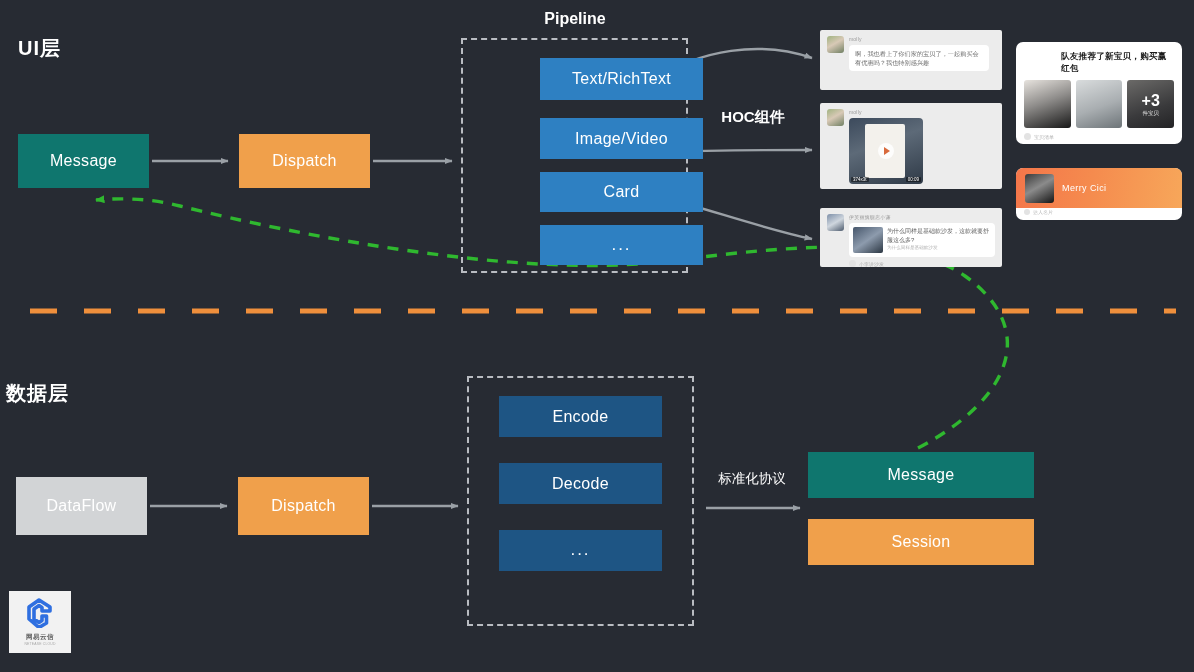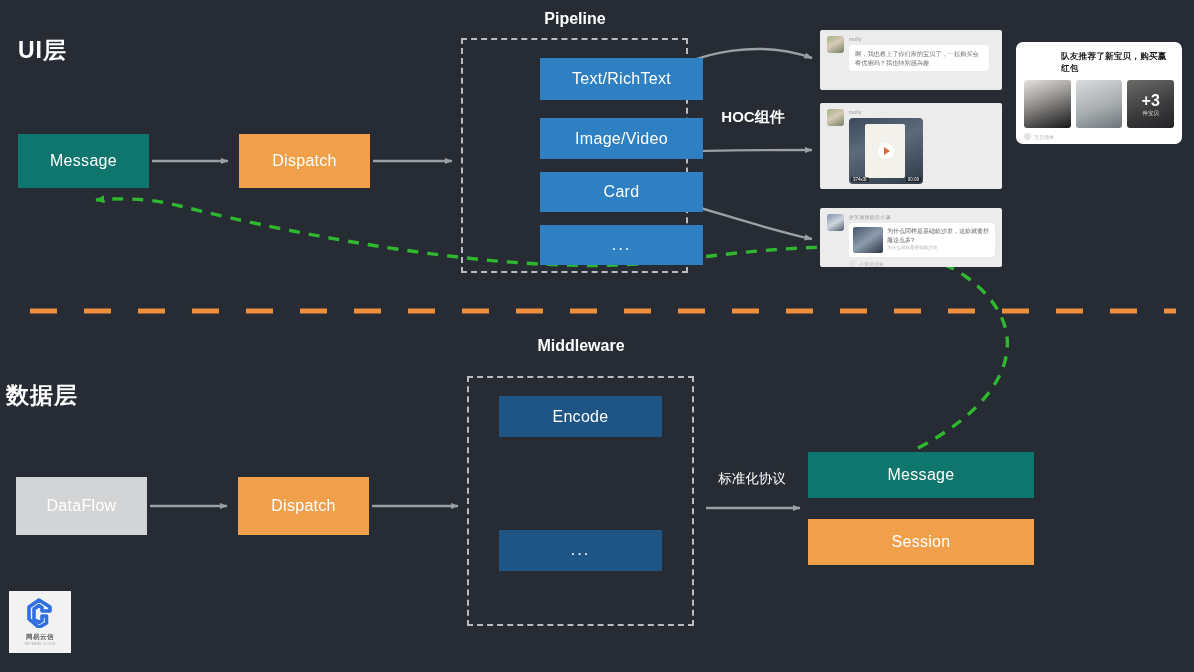--- a/index.html
+++ b/index.html
@@ -14,21 +14,21 @@
   .svg-layer {
     position: absolute; left: 0; top: 0;
     width: 1194px; height: 672px;
     pointer-events: none;
   }
 
   
   .layer-title {
     position: absolute;
     color: #ffffff;
-    font-size: 23px;
+    font-size: 20px;
     font-weight: bold;
     letter-spacing: 1px;
   }
   #ui-layer-title   { left: 18px; top: 35px; }
   #data-layer-title { left: 6px;  top: 380px; }
 
   
   .section-caption {
     position: absolute;
     color: #ffffff;
@@ -272,41 +272,41 @@
     <g>
       <path d="M918,448 C1010,400 1040,330 965,276 C900,230 760,250 660,262
                C520,278 300,236 180,206 C150,198 120,198 96,200" fill="none" stroke="#2fb82f" stroke-width="3.4" stroke-dasharray="11 9" stroke-linecap="butt" marker-end="url(#ah-green)"></path>
     </g>
   </svg>
 
   <div class="layer-title" id="ui-layer-title">UI层</div>
   <div class="layer-title" id="data-layer-title">数据层</div>
 
   <div class="section-caption" id="pipeline-caption">Pipeline</div>
-  <div class="section-caption" id="middleware-caption">Middleware</div>
   <div class="mid-label" id="hoc-label">HOC组件</div>
   <div class="mid-label" id="protocol-label">标准化协议</div>
 
   <div class="dash-frame" id="frame-pipeline"></div>
   <div class="dash-frame" id="frame-middleware"></div>
 
   <div class="box green" id="box-msg-ui">Message</div>
   <div class="box orange" id="box-disp-ui">Dispatch</div>
 
   <div class="box blue" id="box-text">Text/RichText</div>
   <div class="box blue" id="box-image">Image/Video</div>
   <div class="box blue" id="box-card">Card</div>
   <div class="box blue" id="box-dots">
     <span class="dots-glyph">...</span>
   </div>
 
   <div class="box gray" id="box-dataflow">DataFlow</div>
   <div class="box orange" id="box-disp-data">Dispatch</div>
 
   <div class="box darkblue" id="box-encode">Encode</div>
+  <div class="box darkblue" id="box-decode">Decode</div>
   <div class="box darkblue" id="box-mdots">
     <span class="dots-glyph">...</span>
   </div>
 
   <div class="box green" id="box-msg-data">Message</div>
   <div class="box orange" id="box-session">Session</div>
 
   <div class="chat-card" id="chat-card-1">
     <div class="chat-row">
       <div class="chat-avatar"></div>
@@ -363,20 +363,30 @@
         <div class="promo-plus">+3</div>
         <div class="promo-plus-sub">件宝贝</div>
       </div>
     </div>
     <div class="src-row" id="promo-src">
       <span class="src-dot"></span>
       <span>宝贝清单</span>
     </div>
   </div>
 
+  <div id="cici-card">
+    <div id="cici-banner">
+      <div id="cici-avatar"></div>
+      <div id="cici-name">Merry Cici</div>
+    </div>
+    <div id="cici-foot">
+      <span class="src-dot" style="width:6px;height:6px;flex:0 0 6px"></span>
+      <span>达人名片</span>
+    </div>
+  </div>
 
   <div class="logo-tile" id="logo-netease">
     <div class="logo-ne-wrap">
       <svg width="34" height="30" viewBox="0 0 34 30">
         <path d="M6,21 L6,9 L16,2 L27,9 L27,13 L19,13 L19,9.5 L16,7.5 L11,11 L11,21 L16,24.5
                  L19,22.5 L19,18 L23.5,18 L23.5,25 L16,29.5 Z" fill="none" stroke="#2f6fe0" stroke-width="3.6" stroke-linejoin="round"></path>
       </svg>
       <div class="logo-ne-text">网易云信</div>
       <div class="logo-ne-sub">NETEASE CLOUD</div>
     </div>

